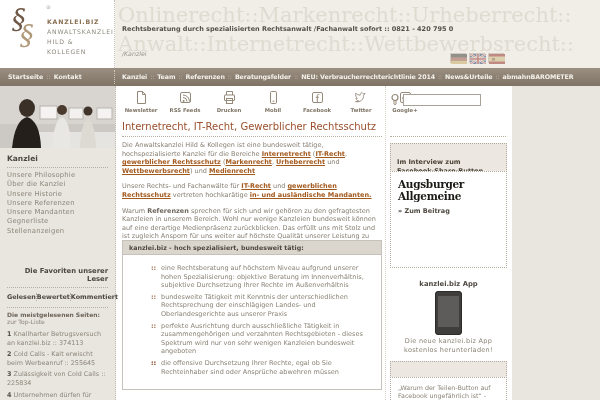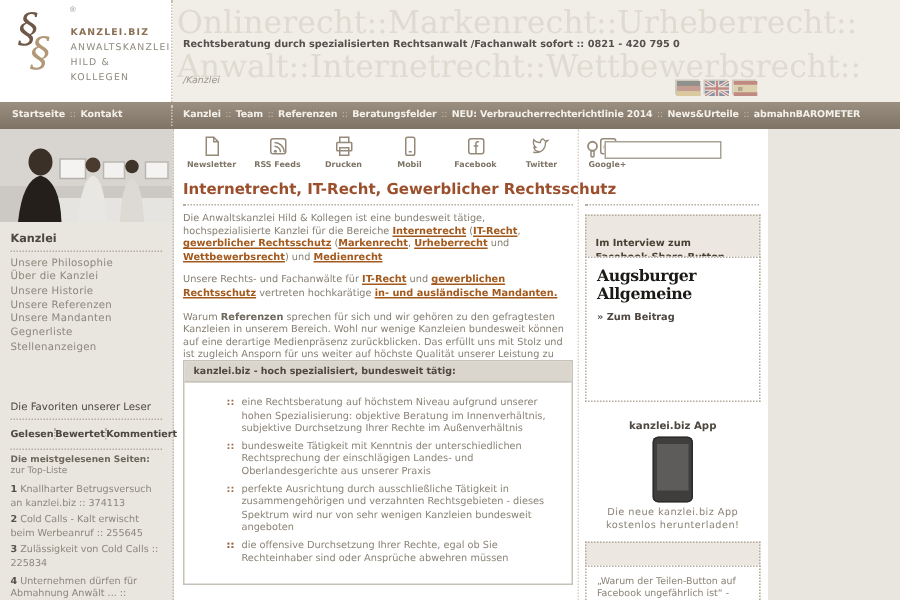--- a/index.html
+++ b/index.html
@@ -46,36 +46,36 @@
 
   
   #leftbar{position:absolute;left:0;top:86px;width:116px;height:314px;background:#e9e5df;
            border-right:1px dotted #c2bbae;font-size:6.8px}
   #photo{width:115px;height:62px;display:block}
   .sb-pad{padding:0 7px}
   #kanzlei-head{margin-top:6px;font-size:7.5px;font-weight:bold;color:#4c473f}
   #leftbar .dots{margin:4px 0 3px}
   .sb-menu{list-style:none}
   .sb-menu li{line-height:9.3px;color:#8d877b;letter-spacing:.2px;cursor:pointer}
-  #fav-title{margin-top:31px;text-align:left;font-weight:normal;color:#4c473f;font-size:6.8px}
+  #fav-title{margin-top:31px;text-align:right;font-weight:bold;color:#4c473f;font-size:6.8px}
   #fav-tabs{display:flex;text-align:center;font-weight:bold;color:#4c473f;font-size:6.4px;
             padding:2px 0}
   #fav-tabs span{flex:1;cursor:pointer}
   #fav-tabs span + span{border-left:1px dotted #b6aea0}
   #fav-sub{font-weight:bold;color:#6e6densed75;color:#6e675c;font-size:6px;margin-top:3px}
   #fav-top{font-size:6px;color:#8d877b;margin-bottom:5px;cursor:pointer}
   .fav-item{font-size:6.4px;line-height:8.6px;color:#8d877b;margin-bottom:3px;cursor:pointer}
   .fav-item b{color:#55504a}
 
   
   #toolbar{position:absolute;left:124px;top:90px;display:flex;gap:10px}
   .tb-item{width:34px;text-align:center;cursor:pointer}
   .tb-item svg{display:block;margin:0 auto}
   .tb-label{display:block;margin-top:2px;font-size:5.3px;font-weight:bold;color:#7d7465}
-  #page-title{position:absolute;left:122px;top:121px;font-size:10px;font-weight:bold;color:#9b4f2c}
+  #page-title{position:absolute;left:122px;top:121px;font-size:10px;font-weight:normal;color:#9b4f2c}
   #main-hr{position:absolute;left:122px;top:136px;width:260px}
   #main-text{position:absolute;left:122px;top:141px;width:261px;font-size:6.5px;line-height:8.6px}
   #main-text p{margin-bottom:7px}
   .lnk{color:#a3581c;font-weight:bold;text-decoration:underline;cursor:pointer}
   .emph{font-weight:bold;color:#6e675c}
 
   #infobox{position:absolute;left:122px;top:240px;width:260px;border:1px solid #c7c2b9;background:#fff}
   #infobox-head{background:#dad6ce;border-bottom:1px solid #c7c2b9;font-size:6.3px;font-weight:bold;
                 color:#4e4840;padding:3px 6px}
   #infobox ul{list-style:none;padding:9px 10px 10px 28px}

